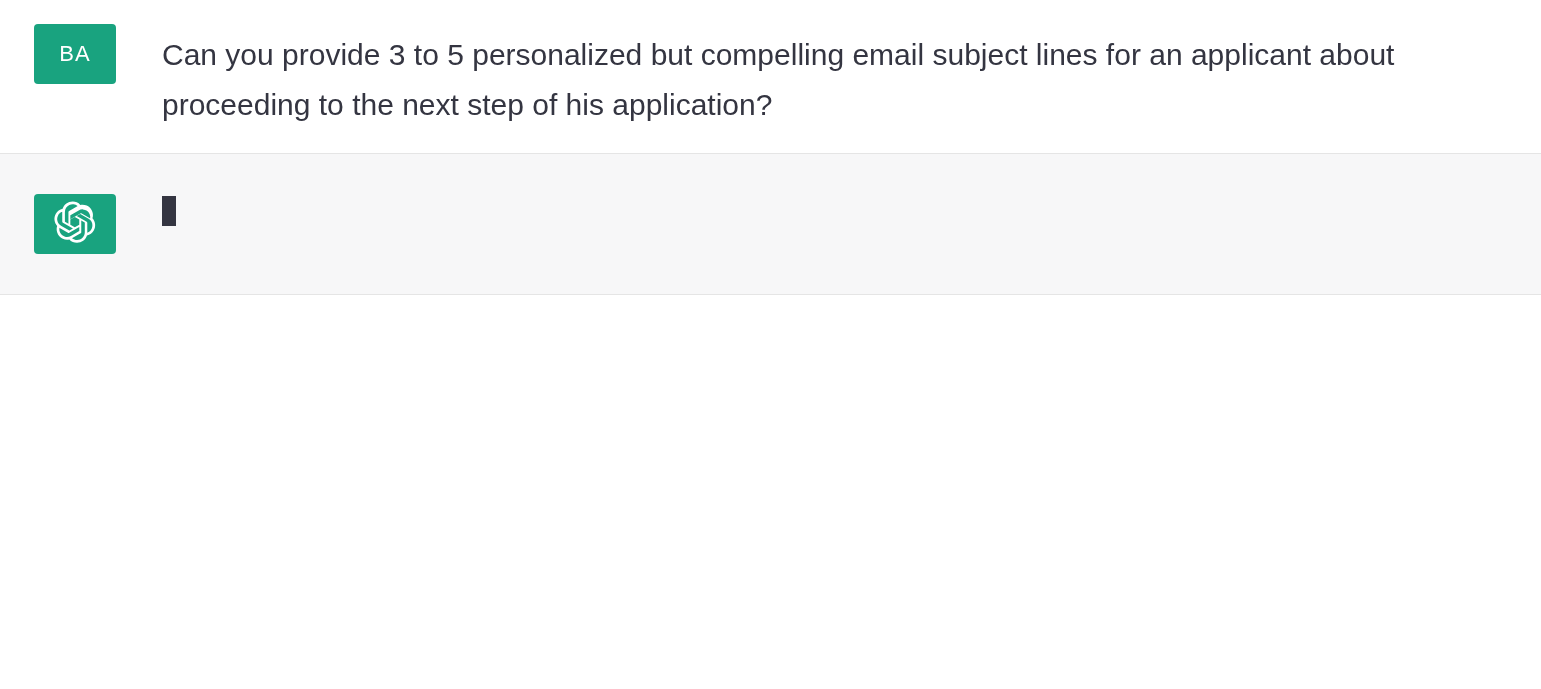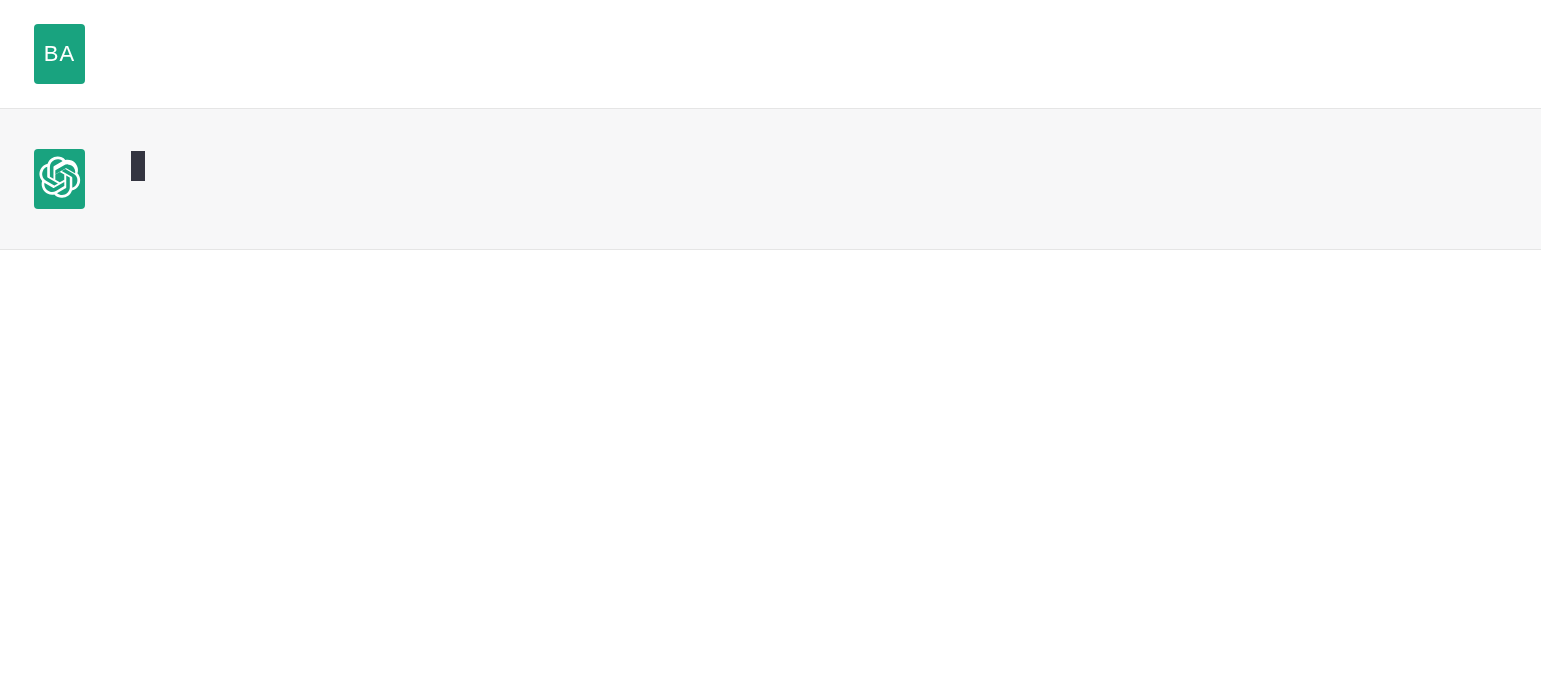--- a/index.html
+++ b/index.html
@@ -21,21 +21,21 @@
     }
     .user-row {
       background: #ffffff;
     }
     .assistant-row {
       background: #f7f7f8;
       padding-top: 40px;
       padding-bottom: 40px;
     }
     .avatar {
-      width: 51px;
+      width: 82px;
       height: 60px;
       border-radius: 4px;
       display: flex;
       align-items: center;
       justify-content: center;
       flex-shrink: 0;
     }
     .user-avatar {
       background: #19a37f;
       color: #ffffff;
@@ -70,20 +70,23 @@
       margin-top: -4px;
     }
   </style>
 </head>
 <body>
 
 <div class="message-row user-row">
   <div class="avatar user-avatar">
     <span>BA</span>
   </div>
+  <div class="message-content">
+    <div class="user-text">Can you provide 3 to 5 personalized but compelling email subject lines for an applicant about proceeding to the next step of his application?</div>
+  </div>
 </div>
 
 <div class="message-row assistant-row">
   <div class="avatar assistant-avatar">
     <span>
       <svg viewBox="0 0 41 41" fill="none" xmlns="http://www.w3.org/2000/svg">
         <path d="M37.5324 16.8707C37.9808 15.5241 38.1363 14.0974 37.9886 12.6859C37.8409 11.2744 37.3934 9.91076 36.6758 8.68622C35.6044 6.81523 33.9580 5.33164 31.9822 4.45201C30.0064 3.57238 27.8057 3.34293 25.6916 3.79511C24.7440 2.72540 23.5709 1.87891 22.2581 1.31453C20.9452 0.750141 19.5249 0.481932 18.0973 0.528737C15.9392 0.523309 13.8379 1.20507 12.0968 2.47599C10.3557 3.74691 9.06464 5.54164 8.41056 7.60248C7.01958 7.88787 5.70783 8.47132 4.56619 9.31162C3.42455 10.1519 2.48021 11.2294 1.79904 12.4694C0.716662 14.3354 0.255697 16.4985 0.483887 18.6459C0.712078 20.7933 1.61792 22.8129 3.07018 24.4124C2.62183 25.7590 2.46632 27.1857 2.61402 28.5972C2.76172 30.0087 3.20925 31.3724 3.92684 32.5969C4.99822 34.4679 6.64464 35.9515 8.62048 36.8311C10.5963 37.7108 12.7970 37.9402 14.9110 37.4880C15.8587 38.5577 17.0317 39.4042 18.3446 39.9686C19.6574 40.5330 21.0778 40.8012 22.5053 40.7544C24.6647 40.7609 26.7674 40.0792 28.5096 38.8077C30.2518 37.5363 31.5435 35.7405 32.1973 33.6786C33.5883 33.3932 34.9000 32.8097 36.0417 31.9694C37.1833 31.1291 38.1277 30.0516 38.8088 28.8116C39.8877 26.9467 40.3459 24.7863 40.1177 22.6415C39.8896 20.4967 38.9865 18.4794 37.5372 16.8811L37.5324 16.8707ZM22.5155 38.1229C20.7503 38.1255 19.0400 37.5065 17.6847 36.3755C17.7459 36.3420 17.8533 36.2833 17.9232 36.2400L25.9464 31.6018C26.1477 31.4874 26.3149 31.3217 26.4310 31.1216C26.5471 30.9215 26.6079 30.6942 26.6071 30.4628V19.1388L29.9985 21.1006C30.0164 21.1094 30.0318 21.1226 30.0432 21.1390C30.0546 21.1554 30.0617 21.1744 30.0638 21.1943V30.5682C30.0608 32.5708 29.2637 34.4900 27.8475 35.9062C26.4313 37.3224 24.5121 38.1195 22.5095 38.1225L22.5155 38.1229ZM6.21241 31.2807C5.32896 29.7543 5.01195 27.9654 5.31734 26.2284C5.37664 26.2639 5.48008 26.3278 5.55428 26.3704L13.5775 31.0086C13.7770 31.1257 14.0042 31.1874 14.2357 31.1874C14.4672 31.1874 14.6944 31.1257 14.8939 31.0086L24.6888 25.3515V29.2752C24.6897 29.2953 24.6855 29.3152 24.6766 29.3332C24.6677 29.3511 24.6544 29.3665 24.6379 29.3779L16.5280 34.0620C14.7918 35.0617 12.7296 35.3320 10.7945 34.8134C8.85942 34.2949 7.20941 33.0299 6.20656 31.2963L6.21241 31.2807ZM4.10022 13.7850C4.98206 12.2567 6.37390 11.0879 8.03134 10.4832C8.03134 10.5520 8.02746 10.6737 8.02746 10.7585V20.0350C8.02648 20.2662 8.08712 20.4935 8.20307 20.6936C8.31902 20.8936 8.4861 21.0595 8.68717 21.1741L18.4821 26.8300L15.0907 28.7918C15.0737 28.8027 15.0543 28.8093 15.0341 28.8111C15.0139 28.8129 14.9936 28.8098 14.9749 28.8021L6.86508 24.1141C5.13194 23.1110 3.86795 21.4615 3.34943 19.5272C2.83092 17.5929 3.10019 15.5321 4.09827 13.7967L4.10022 13.7850ZM31.9406 20.2604L22.1457 14.6033L25.5371 12.6427C25.5541 12.6318 25.5735 12.6252 25.5937 12.6234C25.6139 12.6216 25.6342 12.6247 25.6529 12.6324L33.7627 17.3193C35.0068 18.0384 36.0170 19.0971 36.6752 20.3719C37.3334 21.6468 37.6124 23.0852 37.4793 24.5175C37.3463 25.9498 36.8067 27.3152 35.9237 28.4529C35.0408 29.5905 33.8509 30.4528 32.4929 30.9379C32.4929 30.8680 32.4929 30.7463 32.4929 30.6615V21.3862C32.4946 21.1553 32.4346 20.9281 32.3193 20.7281C32.2039 20.5280 32.0373 20.3622 31.8367 20.2475L31.9406 20.2604ZM35.3174 17.0062C35.2581 16.9695 35.1546 16.9068 35.0804 16.8642L27.0572 12.2260C26.8577 12.1089 26.6305 12.0472 26.3990 12.0472C26.1675 12.0472 25.9403 12.1089 25.7408 12.2260L15.9459 17.8831V13.9594C15.9450 13.9393 15.9492 13.9194 15.9581 13.9014C15.9670 13.8835 15.9803 13.8681 15.9968 13.8567L24.1067 9.17379C25.3498 8.45688 26.7708 8.11155 28.2034 8.17856C29.6360 8.24557 31.0192 8.72210 32.1908 9.55220C33.3624 10.3823 34.2741 11.5315 34.8190 12.8648C35.3640 14.1980 35.5194 15.6598 35.2671 17.0780L35.3174 17.0062ZM14.1017 22.1343L10.7091 20.1725C10.6912 20.1637 10.6758 20.1505 10.6644 20.1341C10.6530 20.1177 10.6459 20.0987 10.6438 20.0788V10.7166C10.6453 9.28273 11.0543 7.87855 11.8231 6.66776C12.5919 5.45697 13.6893 4.49012 14.9878 3.88024C16.2863 3.27036 17.7322 3.04271 19.1548 3.22387C20.5774 3.40503 21.9184 3.98750 23.0211 4.90356C22.9599 4.93706 22.8536 4.99576 22.7826 5.03906L14.7594 9.67724C14.5582 9.79166 14.3910 9.95735 14.2749 10.1574C14.1588 10.3575 14.0980 10.5849 14.0988 10.8163L14.1017 22.1343ZM15.9430 18.1662L20.3039 15.6467L24.6649 18.1650V23.2026L20.3039 25.7209L15.9430 23.2026V18.1662Z" fill="white"></path>
       </svg>
     </span>
   </div>

